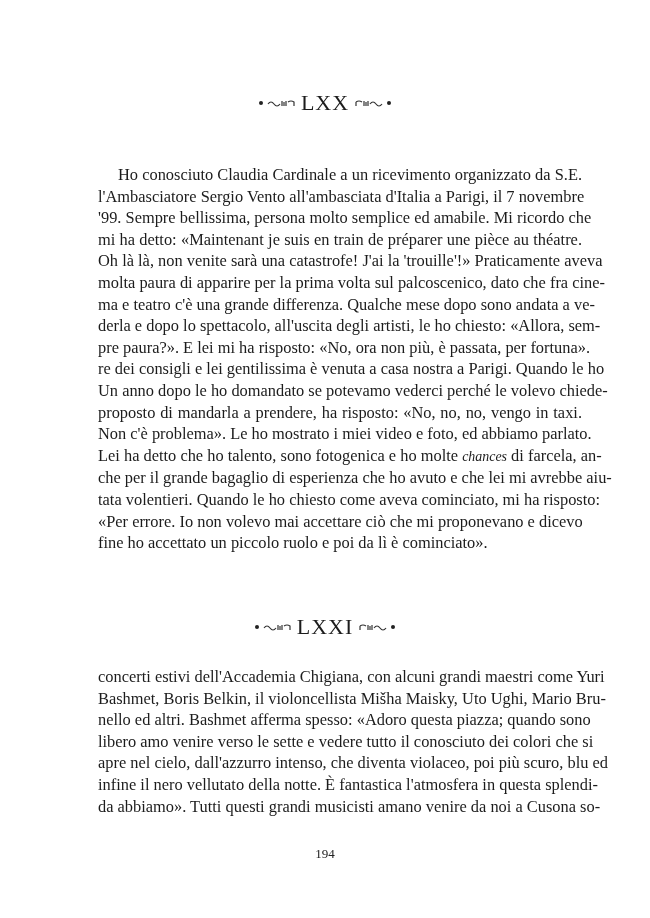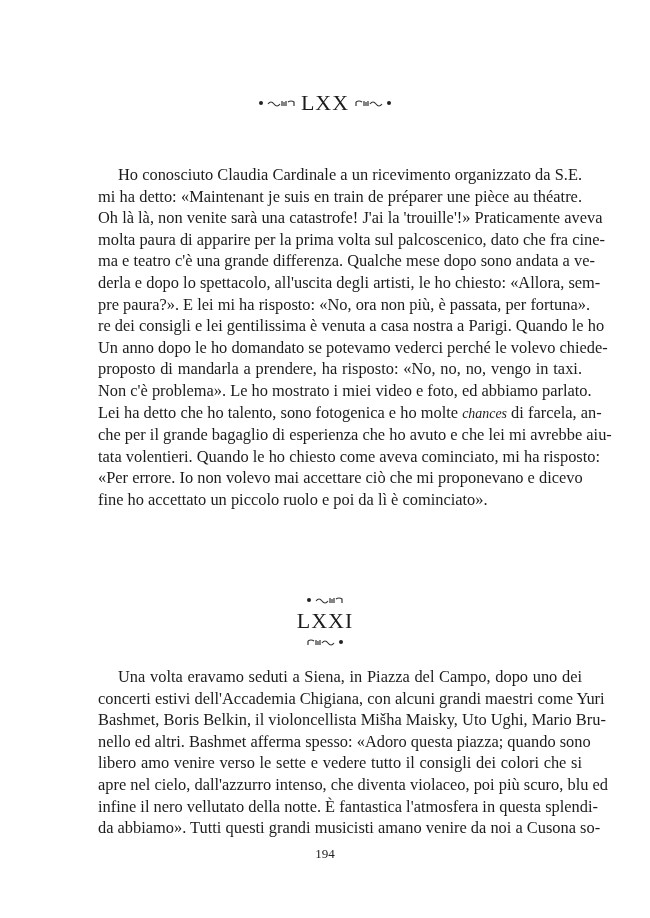--- a/index.html
+++ b/index.html
@@ -102,58 +102,59 @@
     <span class="ornament">
       <svg class="flourish" viewBox="0 0 28 8">
         <path d="M1 3 L1 7 M1 3 Q4 1 7 3 M9 2 L9 7 M11 3 L11 7 M13 2 L13 7 M15 5 Q18 1 21 5 T27 5" stroke="#333" stroke-width="1.2" fill="none"></path>
       </svg>
       <span class="dot"></span>
     </span>
   </div>
 
   <div class="body-text" style="top:148px;">
     <span class="line indent">Ho conosciuto Claudia Cardinale a un ricevimento organizzato da S.E.</span>
+    <span class="line">l'Ambasciatore Sergio Vento all'ambasciata d'Italia a Parigi, il 7 novembre</span>
+    <span class="line">'99. Sempre bellissima, persona molto semplice ed amabile. Mi ricordo che</span>
     <span class="line">mi ha detto: «Maintenant je suis en train de préparer une pièce au théatre.</span>
     <span class="line">Oh là là, non venite sarà una catastrofe! J'ai la 'trouille'!» Praticamente aveva</span>
     <span class="line">molta paura di apparire per la prima volta sul palcoscenico, dato che fra cine-</span>
     <span class="line">ma e teatro c'è una grande differenza. Qualche mese dopo sono andata a ve-</span>
     <span class="line">derla e dopo lo spettacolo, all'uscita degli artisti, le ho chiesto: «Allora, sem-</span>
     <span class="line">pre paura?». E lei mi ha risposto: «No, ora non più, è passata, per fortuna».</span>
     <span class="line">re dei consigli e lei gentilissima è venuta a casa nostra a Parigi. Quando le ho</span>
     <span class="line">Un anno dopo le ho domandato se potevamo vederci perché le volevo chiede-</span>
     <span class="line">proposto di mandarla a prendere, ha risposto: «No, no, no, vengo in taxi.</span>
     <span class="line">Non c'è problema». Le ho mostrato i miei video e foto, ed abbiamo parlato.</span>
     <span class="line"><span>Lei ha detto che ho talento, sono fotogenica e ho molte </span><i>chances</i><span> di farcela, an-</span></span>
     <span class="line">che per il grande bagaglio di esperienza che ho avuto e che lei mi avrebbe aiu-</span>
     <span class="line">tata volentieri. Quando le ho chiesto come aveva cominciato, mi ha risposto:</span>
     <span class="line">«Per errore. Io non volevo mai accettare ciò che mi proponevano e dicevo</span>
     <span class="line last">fine ho accettato un piccolo ruolo e poi da lì è cominciato».</span>
   </div>
 
-  <div class="chapter-heading" style="top:596px;flex-direction:column;">
+  <div class="chapter-heading" style="top:616px;">
     <span class="ornament">
       <span class="dot"></span>
       <svg class="flourish" viewBox="0 0 28 8">
         <path d="M1 5 Q4 1 7 5 T13 5 M15 2 L15 7 M17 3 L17 7 M19 2 L19 7 M21 3 Q24 1 27 3 L27 7" stroke="#333" stroke-width="1.2" fill="none"></path>
       </svg>
     </span>
     <span class="heading-title">LXXI</span>
     <span class="ornament">
       <svg class="flourish" viewBox="0 0 28 8">
         <path d="M1 3 L1 7 M1 3 Q4 1 7 3 M9 2 L9 7 M11 3 L11 7 M13 2 L13 7 M15 5 Q18 1 21 5 T27 5" stroke="#333" stroke-width="1.2" fill="none"></path>
       </svg>
       <span class="dot"></span>
     </span>
   </div>
 
   <div class="body-text" style="top:650px;">
-    <span class="line indent">Una volta eravamo seduti a Siena, in Piazza del Campo, dopo uno dei</span>
     <span class="line">concerti estivi dell'Accademia Chigiana, con alcuni grandi maestri come Yuri</span>
     <span class="line">Bashmet, Boris Belkin, il violoncellista Mišha Maisky, Uto Ughi, Mario Bru-</span>
     <span class="line">nello ed altri. Bashmet afferma spesso: «Adoro questa piazza; quando sono</span>
-    <span class="line">libero amo venire verso le sette e vedere tutto il consigli dei colori che si</span>
+    <span class="line">libero amo venire verso le sette e vedere tutto il conosciuto dei colori che si</span>
     <span class="line">apre nel cielo, dall'azzurro intenso, che diventa violaceo, poi più scuro, blu ed</span>
     <span class="line">infine il nero vellutato della notte. È fantastica l'atmosfera in questa splendi-</span>
     <span class="line">da abbiamo». Tutti questi grandi musicisti amano venire da noi a Cusona so-</span>
   </div>
 
   <div class="page-number">194</div>
 </div>
 
 </body></html>

